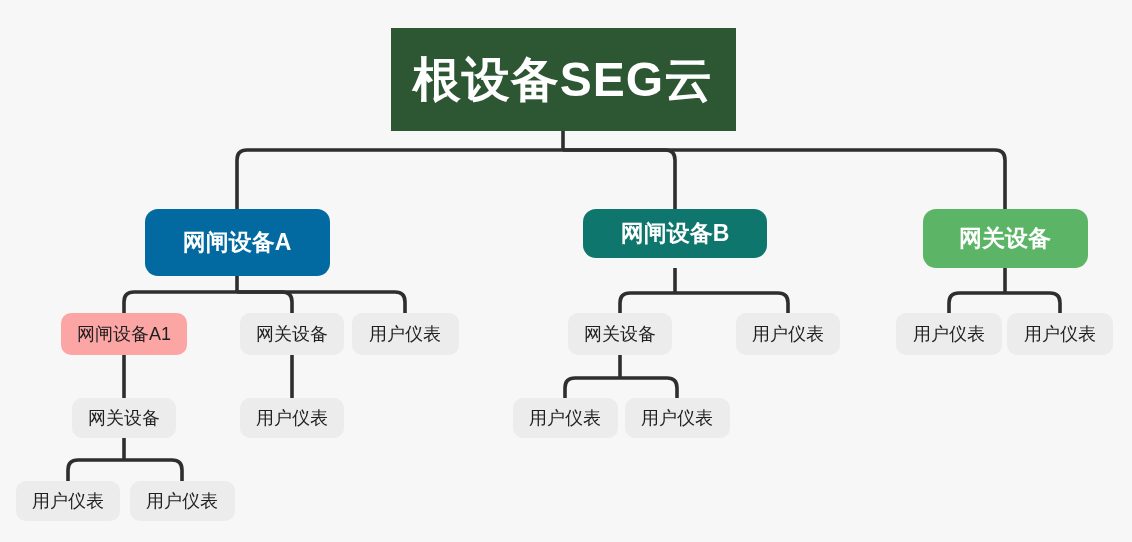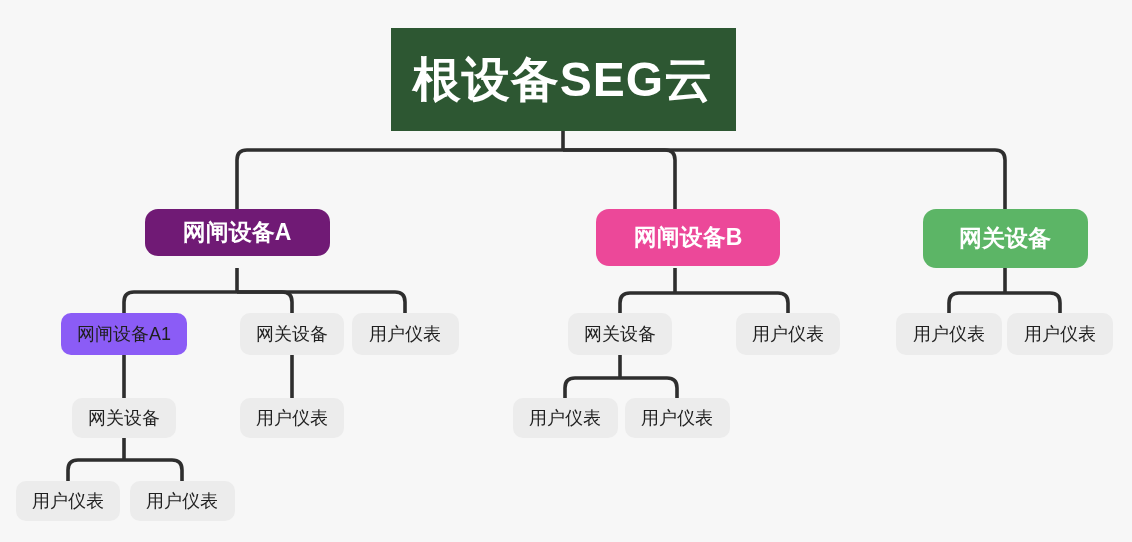--- a/index.html
+++ b/index.html
@@ -72,24 +72,24 @@
       <path d="M 292 355 V 398" fill="none" stroke="#2E2E2E" stroke-width="3.6" stroke-linejoin="round"></path>
       <path d="M 620 355 V 378" fill="none" stroke="#2E2E2E" stroke-width="3.6" stroke-linejoin="round"></path>
       <path d="M 620 378 H 575 Q 565 378 565 388 V 398" fill="none" stroke="#2E2E2E" stroke-width="3.6" stroke-linejoin="round"></path>
       <path d="M 620 378 H 667 Q 677 378 677 388 V 398" fill="none" stroke="#2E2E2E" stroke-width="3.6" stroke-linejoin="round"></path>
       <path d="M 124 438 V 460" fill="none" stroke="#2E2E2E" stroke-width="3.6" stroke-linejoin="round"></path>
       <path d="M 124 460 H 78 Q 68 460 68 470 V 481" fill="none" stroke="#2E2E2E" stroke-width="3.6" stroke-linejoin="round"></path>
       <path d="M 124 460 H 172 Q 182 460 182 470 V 481" fill="none" stroke="#2E2E2E" stroke-width="3.6" stroke-linejoin="round"></path>
     </svg>
   <div id="nodes-layer">
       <div class="node root" style="left: 390.5px; top: 28px; width: 345px; height: 103px; background: rgb(45, 87, 50); color: rgb(255, 255, 255);">根设备SEG云</div>
-      <div class="node branch" style="left: 144.5px; top: 209px; width: 185px; height: 47px; background: #701a75; color: rgb(255, 255, 255);">网闸设备A</div>
-      <div class="node branch" style="left: 583px; top: 209px; width: 184px; height: 57px; background: #ec4899; color: rgb(255, 255, 255); margin-left: 13px;">网闸设备B</div>
+      <div class="node branch" style="left: 144.5px; top: 209px; width: 185px; height: 67px; background: #0369a1; color: rgb(255, 255, 255);">网闸设备A</div>
+      <div class="node branch" style="left: 583px; top: 209px; width: 184px; height: 49px; background: #0f766e; color: rgb(255, 255, 255);">网闸设备B</div>
       <div class="node branch" style="left: 922.5px; top: 209px; width: 165px; height: 59px; background: rgb(92, 181, 102); color: rgb(255, 255, 255);">网关设备</div>
-      <div class="node leaf" style="left: 61px; top: 313px; width: 126px; height: 42px; background: #8b5cf6; color: rgb(31, 31, 31);">网闸设备A1</div>
+      <div class="node leaf" style="left: 61px; top: 313px; width: 126px; height: 42px; background: #fca5a5; color: rgb(31, 31, 31);">网闸设备A1</div>
       <div class="node leaf" style="left: 240px; top: 313px; width: 104px; height: 42px; background: rgb(236, 236, 236); color: rgb(31, 31, 31);">网关设备</div>
       <div class="node leaf" style="left: 351.5px; top: 313px; width: 107px; height: 42px; background: rgb(236, 236, 236); color: rgb(31, 31, 31);">用户仪表</div>
       <div class="node leaf" style="left: 568px; top: 313px; width: 104px; height: 42px; background: rgb(236, 236, 236); color: rgb(31, 31, 31);">网关设备</div>
       <div class="node leaf" style="left: 736px; top: 313px; width: 104px; height: 42px; background: rgb(236, 236, 236); color: rgb(31, 31, 31);">用户仪表</div>
       <div class="node leaf" style="left: 896px; top: 313px; width: 106px; height: 42px; background: rgb(236, 236, 236); color: rgb(31, 31, 31);">用户仪表</div>
       <div class="node leaf" style="left: 1007px; top: 313px; width: 106px; height: 42px; background: rgb(236, 236, 236); color: rgb(31, 31, 31);">用户仪表</div>
       <div class="node leaf" style="left: 72px; top: 398px; width: 104px; height: 40px; background: rgb(236, 236, 236); color: rgb(31, 31, 31);">网关设备</div>
       <div class="node leaf" style="left: 240px; top: 398px; width: 104px; height: 40px; background: rgb(236, 236, 236); color: rgb(31, 31, 31);">用户仪表</div>
       <div class="node leaf" style="left: 512.5px; top: 398px; width: 105px; height: 40px; background: rgb(236, 236, 236); color: rgb(31, 31, 31);">用户仪表</div>
       <div class="node leaf" style="left: 624.5px; top: 398px; width: 105px; height: 40px; background: rgb(236, 236, 236); color: rgb(31, 31, 31);">用户仪表</div>

